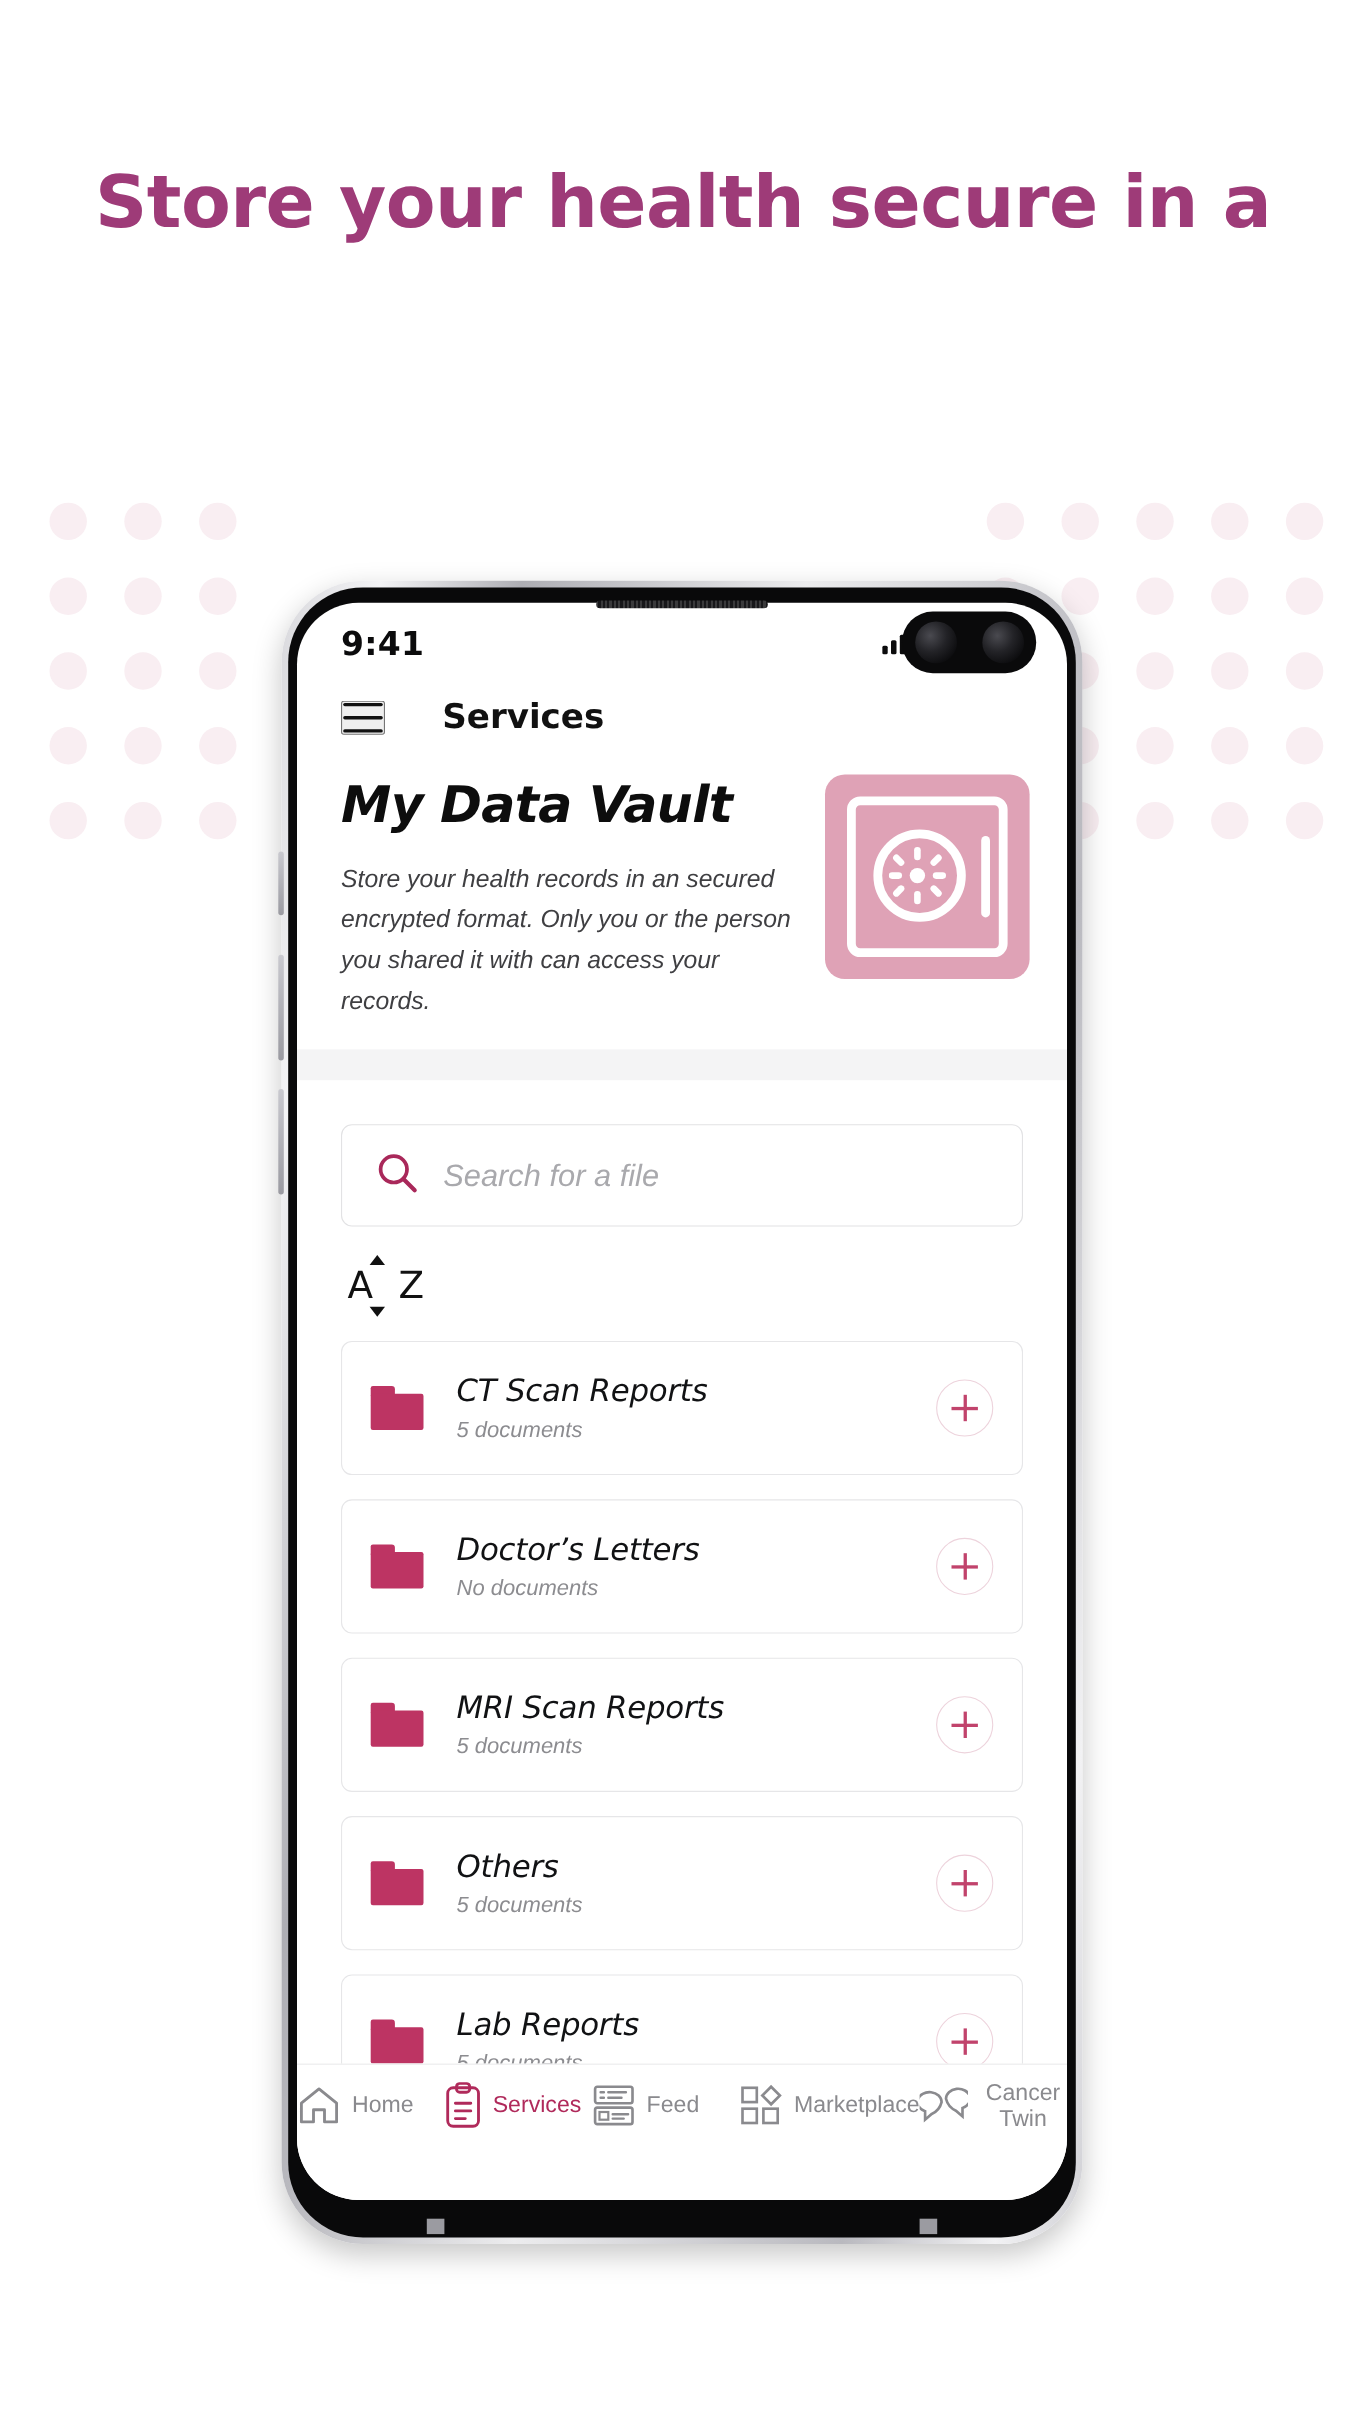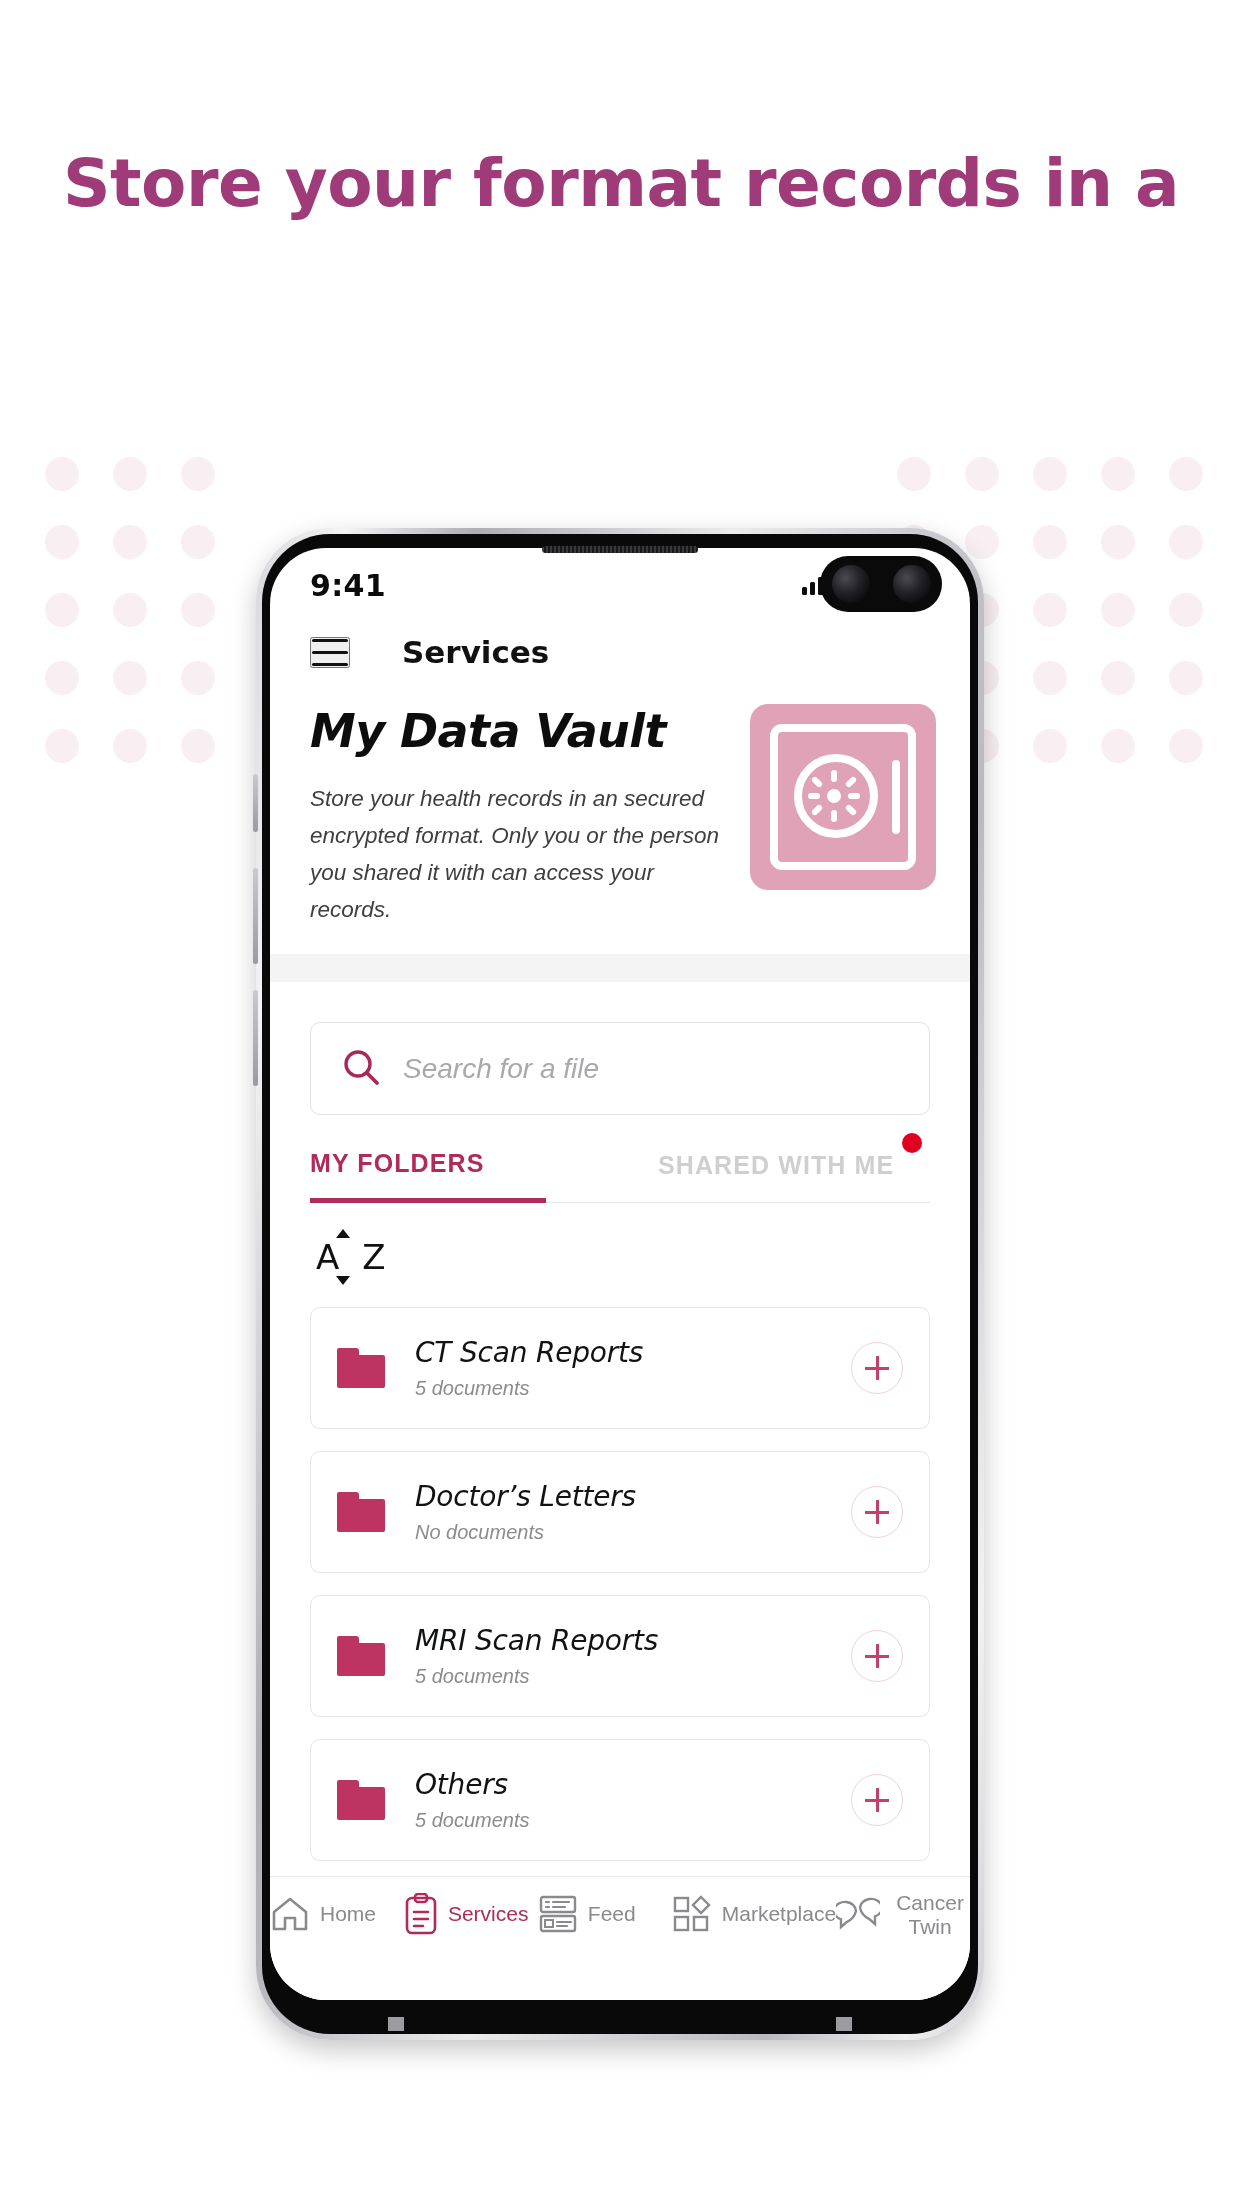--- a/index.html
+++ b/index.html
@@ -440,21 +440,21 @@
   .nav-label { font-size: 21px; color: #8A8A8E; }
   .nav-item.active .nav-label { color: #B02A5B; }
   .nav-ico { height: 46px; display: flex; align-items: center; justify-content: center; }
 </style>
 </head>
 <body>
 
 <div id="page">
 
   <div id="headline">
-    <span class="ln">Store your format records in a</span>
+    <span class="ln">Store your health secure in a</span>
   </div>
 
   <div class="dotfield" id="dots-left">
       <div class="dot"></div>
       <div class="dot"></div>
       <div class="dot"></div>
       <div class="dot"></div>
       <div class="dot"></div>
       <div class="dot"></div>
       <div class="dot"></div>
@@ -581,25 +581,20 @@
           <span>
             <svg width="40" height="40" viewBox="0 0 40 40">
               <circle cx="17" cy="17" r="12" fill="none" stroke="#A9285A" stroke-width="3.4"></circle>
               <path d="M26 26 L36 36" stroke="#A9285A" stroke-width="3.8" stroke-linecap="round"></path>
             </svg>
           </span>
           <input id="search-input" type="text" placeholder="Search for a file" style="">
         </div>
       </div>
 
-      <div id="tabs">
-        <button class="tab" id="tab-my-folders">MY FOLDERS</button>
-        <button class="tab" id="tab-shared-with-me">SHARED WITH ME</button>
-        <span id="tab-badge"></span>
-      </div>
 
       <div id="sort-row">
         <button id="sort-az">
           <span>A</span>
           <span class="arrows">
             <span class="arrow-up"></span>
             <span class="arrow-dn"></span>
           </span>
           <span style="margin-left:22px">Z</span>
         </button>

